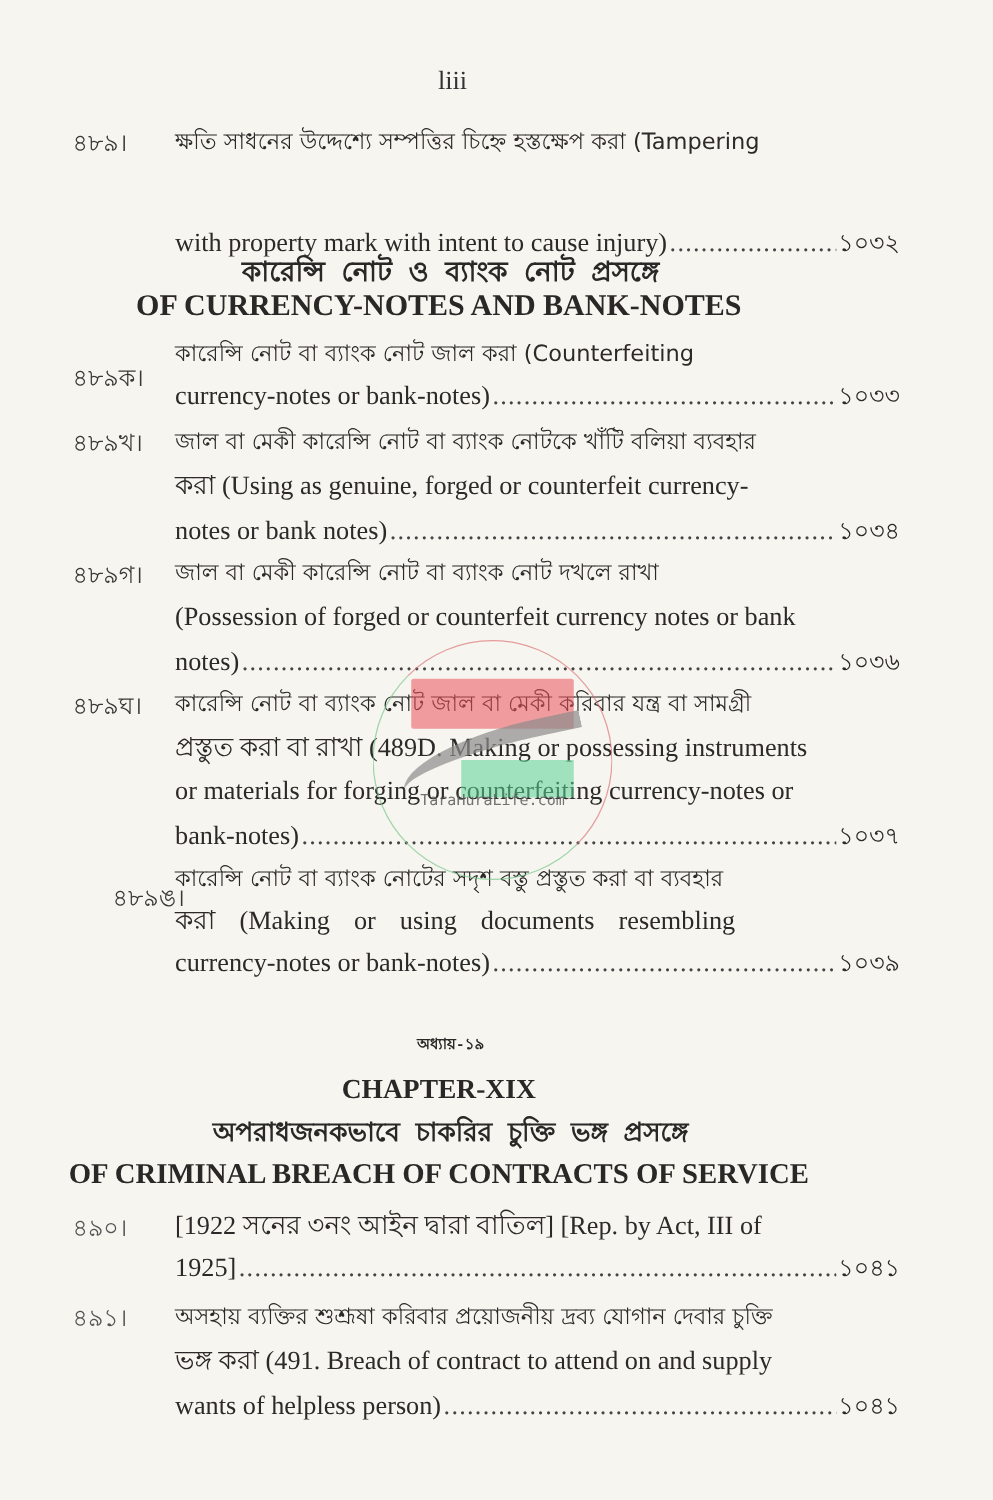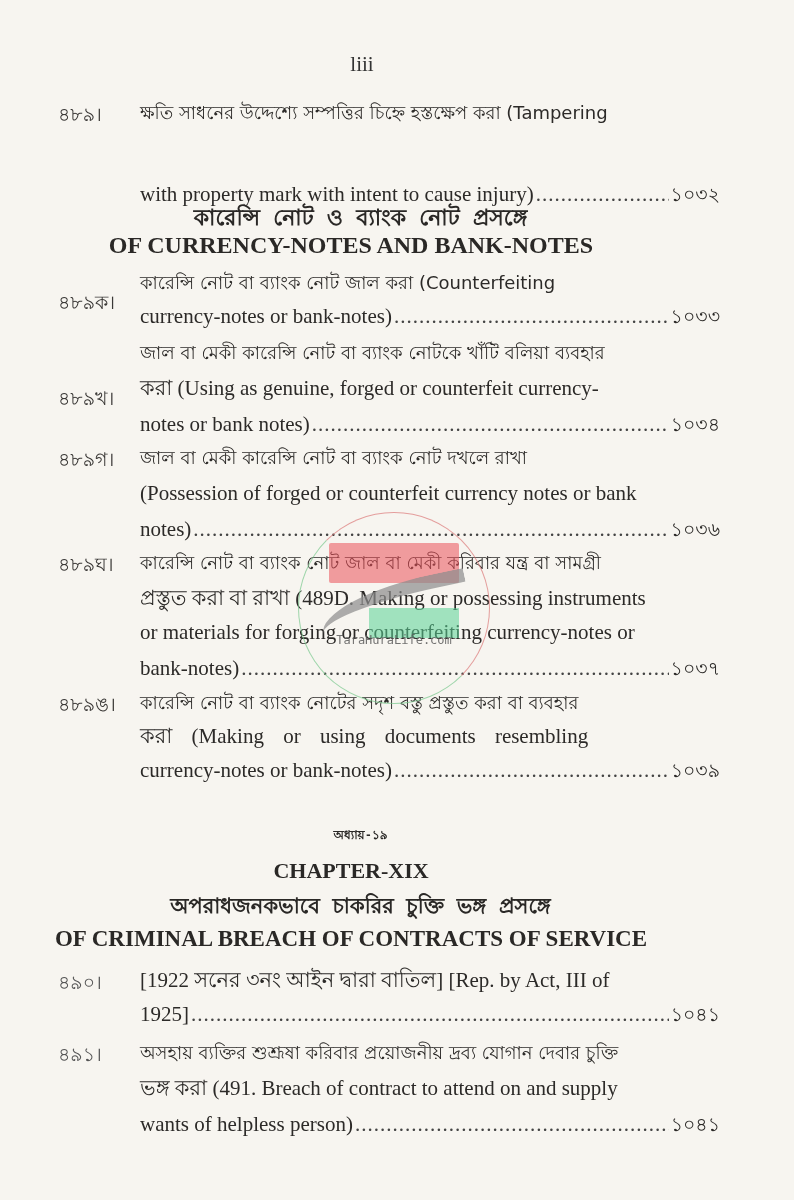--- a/index.html
+++ b/index.html
@@ -92,21 +92,21 @@
     <div class="entry-line" style="top:34px;">
       <div class="dotrow">
           <span class="txt">currency-notes or bank-notes)</span>
           <span class="dots">..............................................................................................</span>
           <span class="pg">১০৩৩</span>
         </div>
     </div>
   </div>
 
   <div class="entry" style="top:338px;">
-    <span class="entry-num" style="top:2px;margin-top:44px;">৪৮৯খ।</span>
+    <span class="entry-num" style="top:2px;">৪৮৯খ।</span>
     <div class="entry-line" style="top:0;"><span class="bn">জাল বা মেকী কারেন্সি নোট বা ব্যাংক নোটকে খাঁটি বলিয়া ব্যবহার</span></div>
     <div class="entry-line" style="top:36px;"><span>করা (Using as genuine, forged or counterfeit currency-</span></div>
     <div class="entry-line" style="top:72px;">
       <div class="dotrow">
           <span class="txt">notes or bank notes)</span>
           <span class="dots">..............................................................................................</span>
           <span class="pg">১০৩৪</span>
         </div>
     </div>
   </div>
@@ -132,21 +132,21 @@
     <div class="entry-line" style="top:106px;">
       <div class="dotrow">
           <span class="txt">bank-notes)</span>
           <span class="dots">..............................................................................................</span>
           <span class="pg">১০৩৭</span>
         </div>
     </div>
   </div>
 
   <div class="entry" style="top:688px;">
-    <span class="entry-num" style="top:2px;">৪৮৯ঙ।</span>
+    <span class="entry-num" style="top:16px;margin-left:32px;">৪৮৯ঙ।</span>
     <div class="entry-line" style="top:0;"><span class="bn">কারেন্সি নোট বা ব্যাংক নোটের সদৃশ বস্তু প্রস্তুত করা বা ব্যবহার</span></div>
     <div class="entry-line" style="top:34px; word-spacing:14px;"><span>করা (Making or using documents resembling</span></div>
     <div class="entry-line" style="top:68px;">
       <div class="dotrow">
           <span class="txt">currency-notes or bank-notes)</span>
           <span class="dots">..............................................................................................</span>
           <span class="pg">১০৩৯</span>
         </div>
     </div>
   </div>

